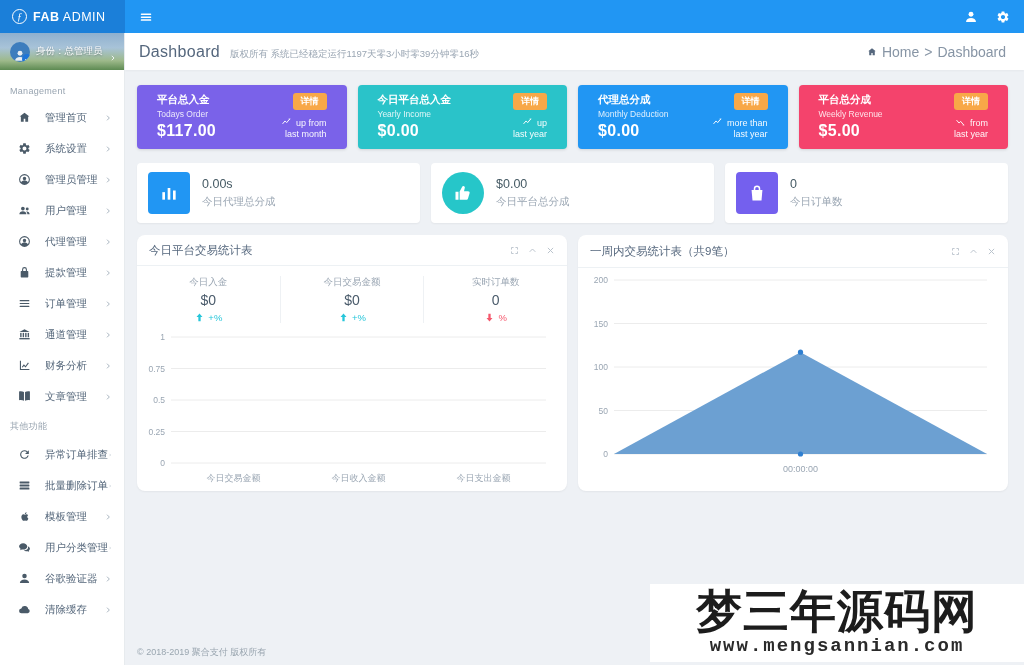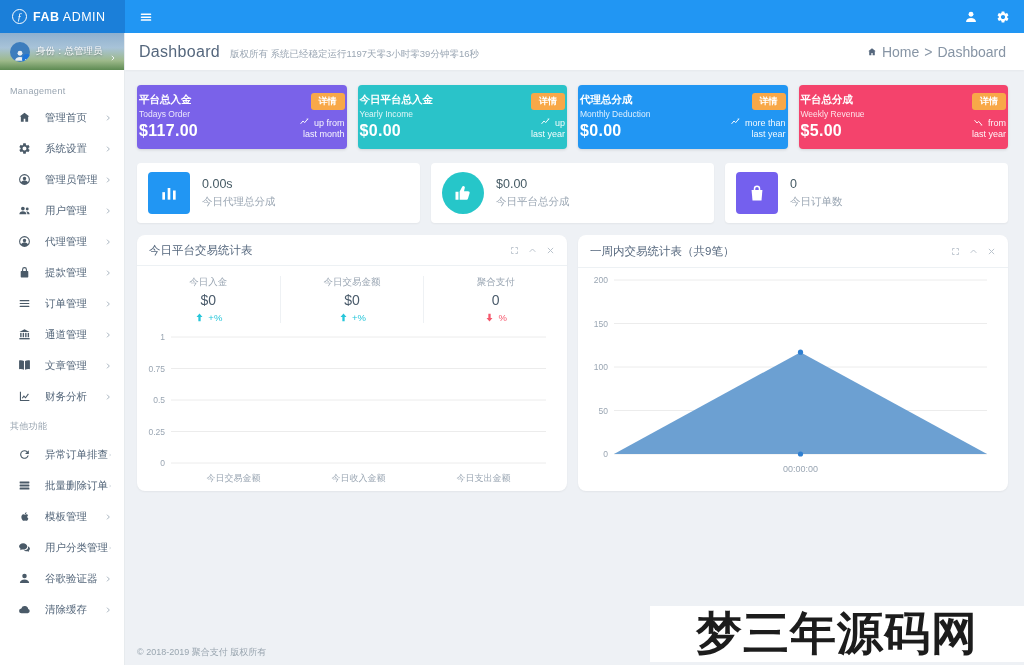--- a/index.html
+++ b/index.html
@@ -43,21 +43,21 @@
   .ph-subtitle { font-size:9.5px; color:#9aa6b3; }
   .breadcrumb { display:flex; align-items:center; gap:5px; font-size:14px; color:#8795a5; }
   .bc-home-icon { width:10px; height:10px; color:#55677d; display:inline-flex; }
   .bc-home-icon svg { width:100%; height:100%; }
   .bc-link { cursor:pointer; }
 
   
   .content { position:absolute; top:70px; left:125px; width:899px; height:595px; padding:15px 16px 0 12px; }
   .cards-row { display:flex; gap:11px; }
 
-  .stat-card { flex:1; height:64px; border-radius:4px; color:#fff; padding:8px 2px; display:flex; justify-content:space-between; cursor:pointer; box-shadow:0 1px 3px rgba(0,0,0,.12);gap:40px; }
+  .stat-card { flex:1; height:64px; border-radius:4px; color:#fff; padding:8px 20px; display:flex; justify-content:space-between; cursor:pointer; box-shadow:0 1px 3px rgba(0,0,0,.12);gap:40px; }
   .sc-title { font-size:10.5px; font-weight:700; }
   .sc-sub { font-size:8.5px; opacity:.85; margin-top:2px; }
   .sc-value { font-size:16px; font-weight:700; margin-top:3px; letter-spacing:.3px; }
   .sc-right { display:flex; flex-direction:column; align-items:flex-end; justify-content:space-between; }
   .sc-badge { background:#f8a848; border-radius:3px; font-size:9px; padding:2px 8px; font-weight:700; cursor:pointer; }
   .sc-trend { font-size:9px; text-align:right; line-height:1.3; opacity:.95; }
   .sc-trend-icon { width:13px; height:10px; display:inline-flex; vertical-align:-1px; margin-right:3px; }
   .sc-trend-icon svg { width:100%; height:100%; }
 
   .info-row { margin-top:14px; }
@@ -259,38 +259,38 @@
         <span class="mi-label">通道管理</span>
         <span class="mi-chev">
           <svg viewBox="0 0 24 24" fill="currentColor">
             <path d="M9 5l7 7-7 7" fill="none" stroke="currentColor" stroke-width="3"></path>
           </svg>
         </span>
       </div>
       <div class="menu-item">
         <span class="mi-icon">
           <svg viewBox="0 0 24 24" fill="currentColor">
-            <path d="M11 3.5C9.4 2.6 7.2 2.2 5 2.2c-1 0-2 .1-3 .4v16.2c1-.3 2-.4 3-.4 2.2 0 4.4.4 6 1.3zM13 3.5c1.6-.9 3.8-1.3 6-1.3 1 0 2 .1 3 .4v16.2c-1-.3-2-.4-3-.4-2.2 0-4.4.4-6 1.3z"></path>
-          </svg>
-        </span>
-        <span class="mi-label">文章管理</span>
-        <span class="mi-chev">
-          <svg viewBox="0 0 24 24" fill="currentColor">
-            <path d="M9 5l7 7-7 7" fill="none" stroke="currentColor" stroke-width="3"></path>
-          </svg>
-        </span>
-      </div>
-      <div class="menu-item">
-        <span class="mi-icon">
-          <svg viewBox="0 0 24 24" fill="currentColor">
             <path d="M3.5 3v17.5H21v-2H5.5V3z"></path>
             <path d="M7 14.6l3.8-4.8 3 2.9 4.6-6.2 1.6 1.2-6 8.1-3-2.9-2.4 3z"></path>
           </svg>
         </span>
         <span class="mi-label">财务分析</span>
+        <span class="mi-chev">
+          <svg viewBox="0 0 24 24" fill="currentColor">
+            <path d="M9 5l7 7-7 7" fill="none" stroke="currentColor" stroke-width="3"></path>
+          </svg>
+        </span>
+      </div>
+      <div class="menu-item">
+        <span class="mi-icon">
+          <svg viewBox="0 0 24 24" fill="currentColor">
+            <path d="M11 3.5C9.4 2.6 7.2 2.2 5 2.2c-1 0-2 .1-3 .4v16.2c1-.3 2-.4 3-.4 2.2 0 4.4.4 6 1.3zM13 3.5c1.6-.9 3.8-1.3 6-1.3 1 0 2 .1 3 .4v16.2c-1-.3-2-.4-3-.4-2.2 0-4.4.4-6 1.3z"></path>
+          </svg>
+        </span>
+        <span class="mi-label">文章管理</span>
         <span class="mi-chev">
           <svg viewBox="0 0 24 24" fill="currentColor">
             <path d="M9 5l7 7-7 7" fill="none" stroke="currentColor" stroke-width="3"></path>
           </svg>
         </span>
       </div>
       <div class="menu-section-label">其他功能</div>
       <div class="menu-item">
         <span class="mi-icon">
           <svg viewBox="0 0 24 24" fill="currentColor">
@@ -540,21 +540,21 @@
             <div class="pstat-trend up">
               <span class="arr">
                 <svg viewBox="0 0 24 24" fill="currentColor">
                   <path d="M12 3.5 18.5 11h-4v9h-5v-9h-4z"></path>
                 </svg>
               </span>
               <span>+%</span>
             </div>
           </div>
           <div class="pstat">
-            <div class="pstat-label">聚合支付</div>
+            <div class="pstat-label">实时订单数</div>
             <div class="pstat-value">0</div>
             <div class="pstat-trend down">
               <span class="arr">
                 <svg viewBox="0 0 24 24" fill="currentColor">
                   <path d="M12 20.5 5.5 13h4V4h5v9h4z"></path>
                 </svg>
               </span>
               <span>%</span>
             </div>
           </div>
@@ -617,13 +617,14 @@
           </svg>
         </div>
     </div>
   </div>
 </div>
 
 <div class="footer">© 2018-2019 聚合支付 版权所有</div>
 
 <div class="watermark">
   <div class="wm-title">梦三年源码网</div>
+  <div class="wm-url">www.mengsannian.com</div>
 </div>
 
 </body></html>

